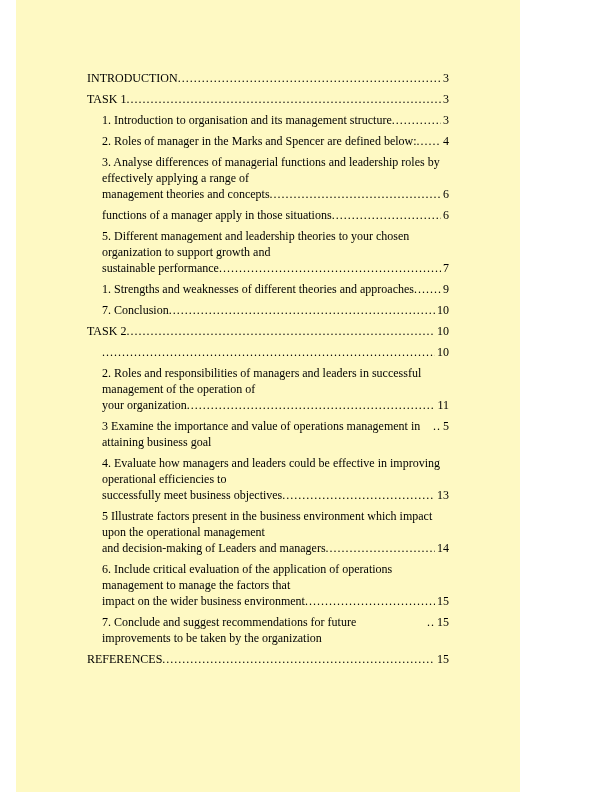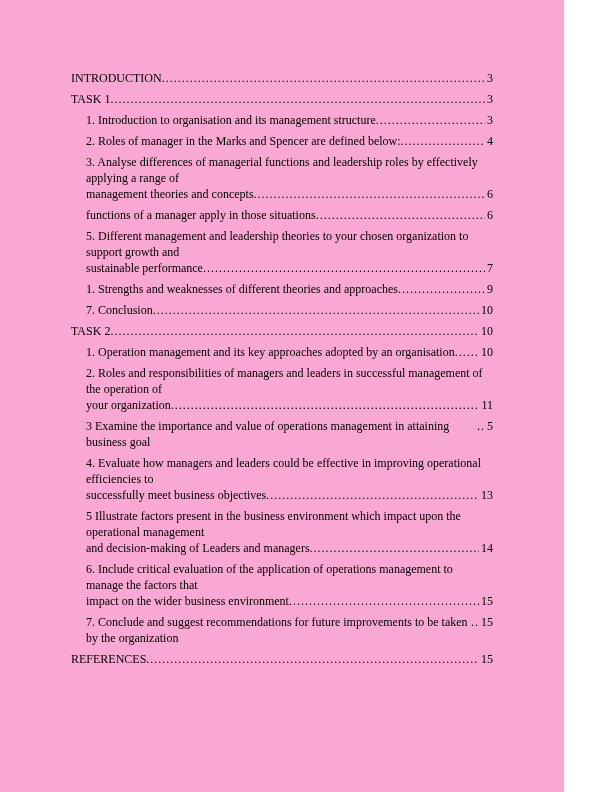--- a/index.html
+++ b/index.html
@@ -6,25 +6,26 @@
   body {
     width: 612px;
     height: 792px;
     background: #ffffff;
     color: #000000;
     font-family: "Liberation Serif", "DejaVu Serif", serif;
     font-size: 12px;
   }
   .page {
     box-sizing: border-box;
-    width: 564px;
+    width: 504px;
     height: 792px;
     padding: 70px 71px 40px 71px;
-    background: #f9a8d4;
+    background: #fef9c3;
     overflow: hidden;
+    margin-left: 16px;
   }
   .toc { width: 100%; }
   .toc-entry {
     line-height: 16px;
     margin-bottom: 5px;
   }
   .toc-entry.sub { margin-left: 15px; }
   .toc-line { white-space: normal; font-family: Liberation Serif, serif; }
   .toc-last-line {
     display: flex;
@@ -141,21 +142,20 @@
     <div class="toc-last-line">
       <span class="toc-last-text">TASK 2</span>
       <span class="toc-dots"></span>
       <span class="toc-page">10</span>
     </div>
   </div>
 
   <div class="toc-entry sub">
     <div class="toc-lines"></div>
     <div class="toc-last-line">
-      <span class="toc-last-text">1. Operation management and its key approaches adopted by an organisation</span>
       <span class="toc-dots"></span>
       <span class="toc-page">10</span>
     </div>
   </div>
 
   <div class="toc-entry sub">
     <div class="toc-lines">
           <div class="toc-line">2. Roles and responsibilities of managers and leaders in successful management of the operation of</div>
         </div>
     <div class="toc-last-line">

